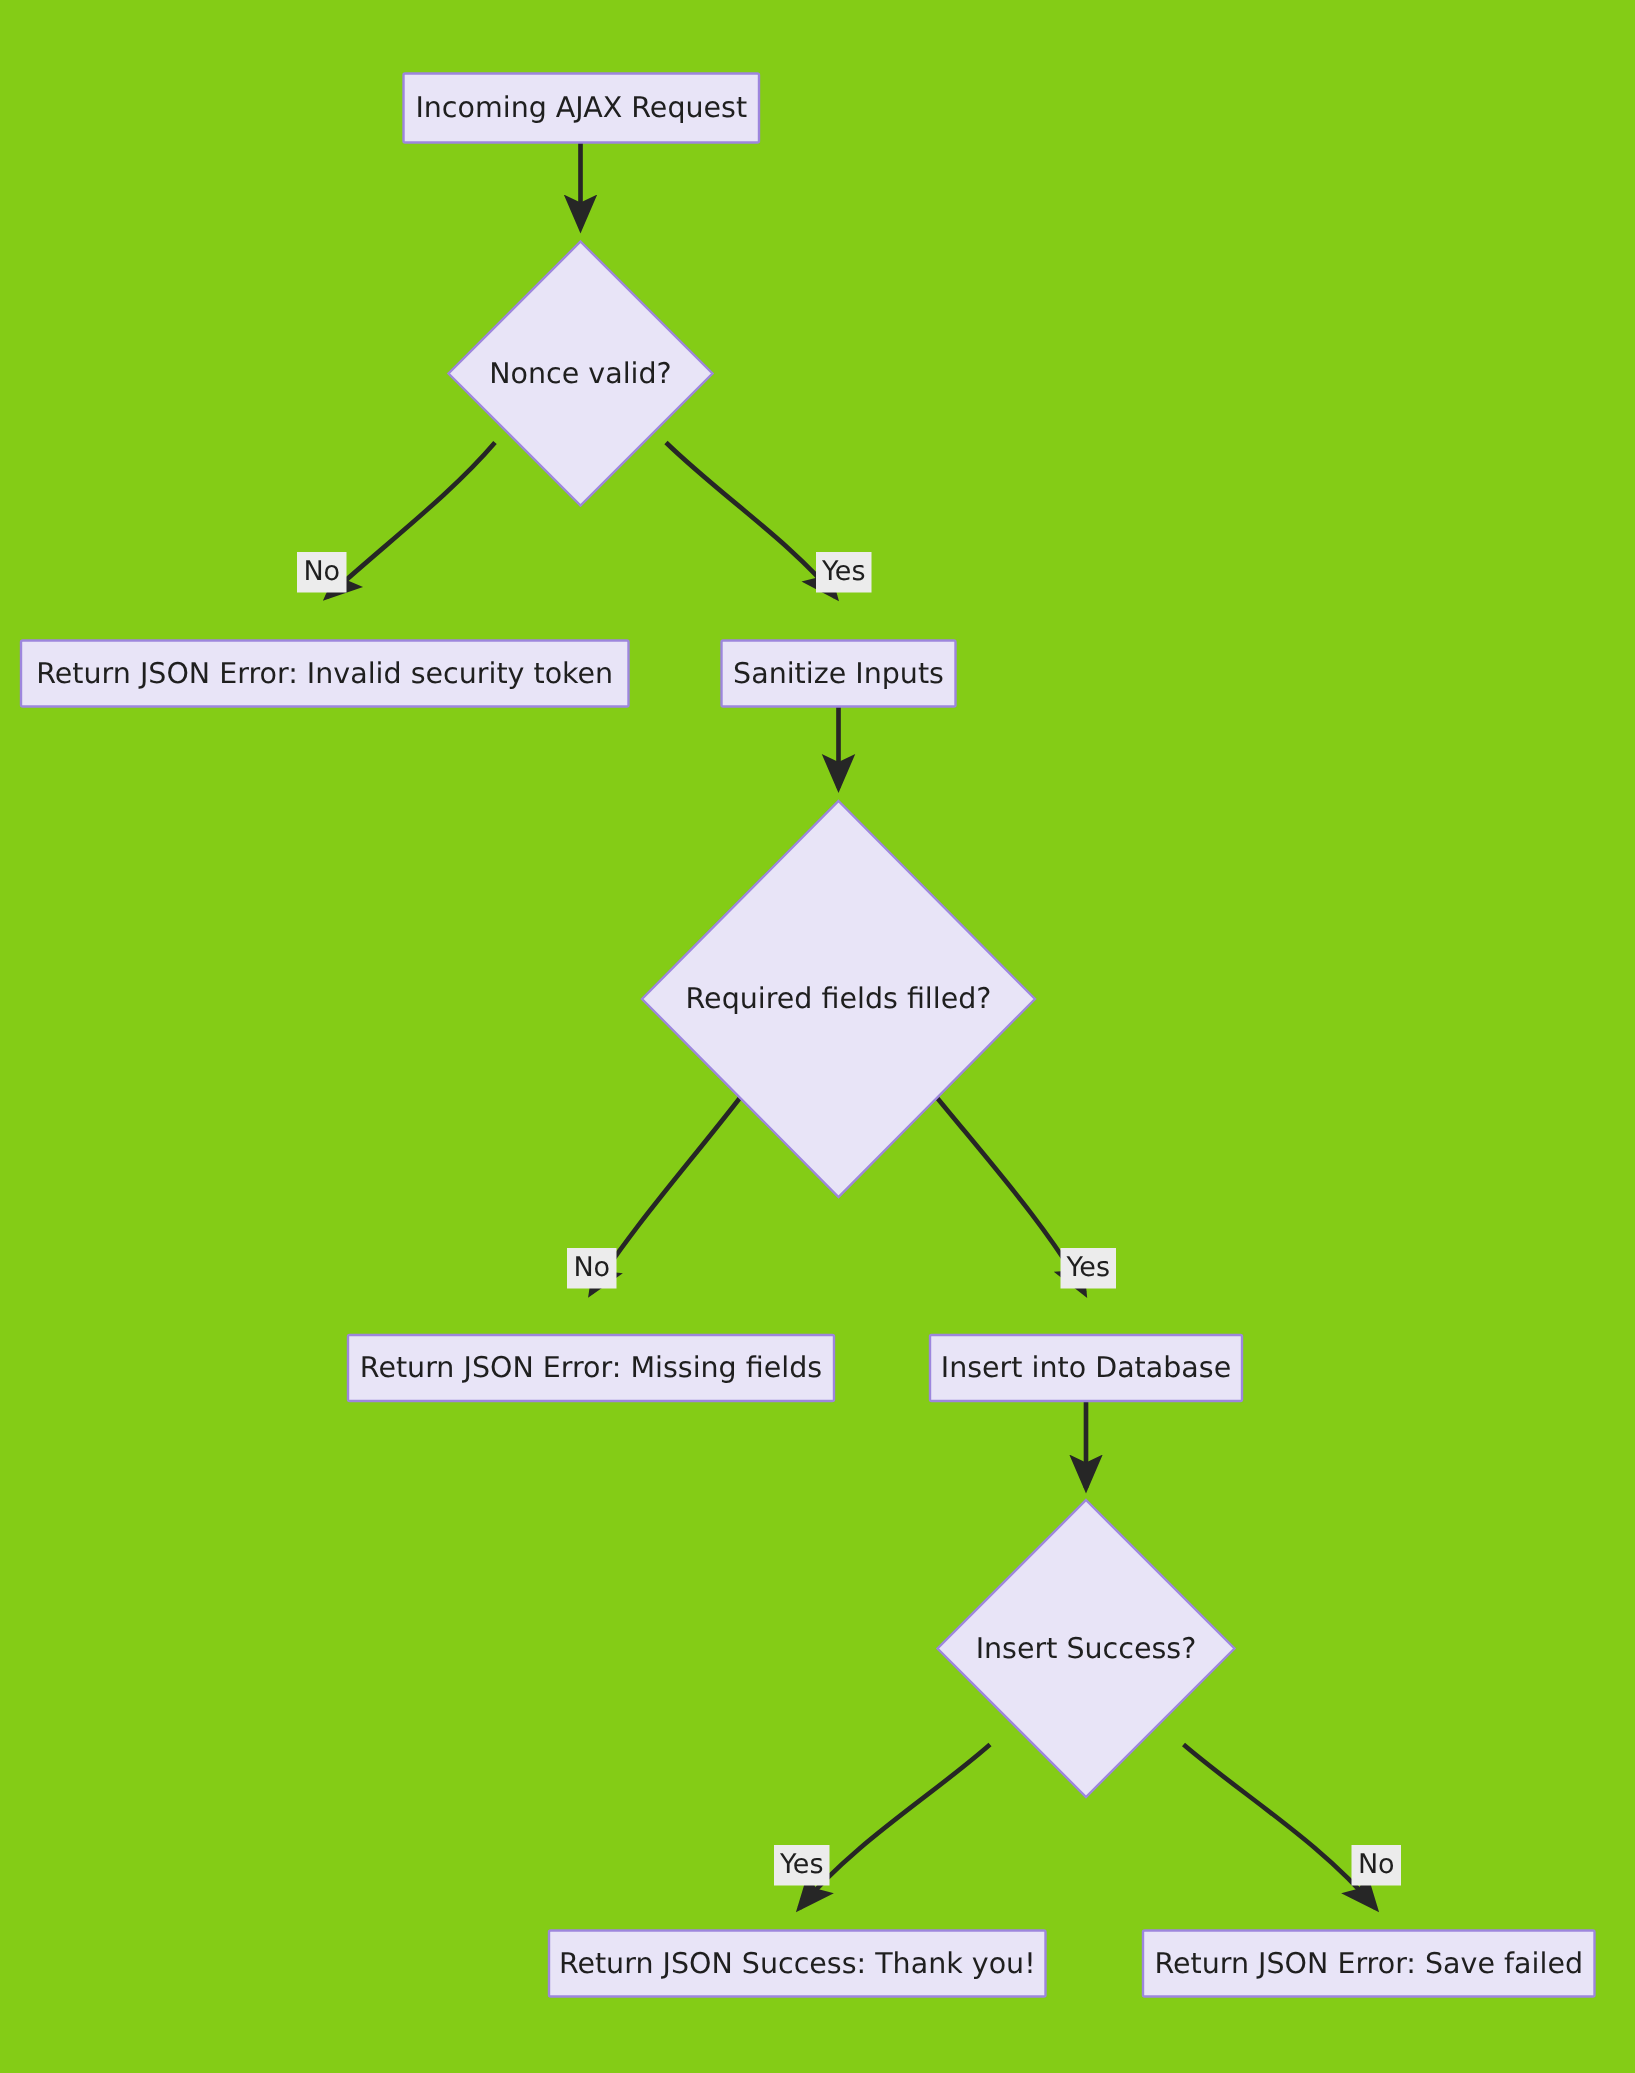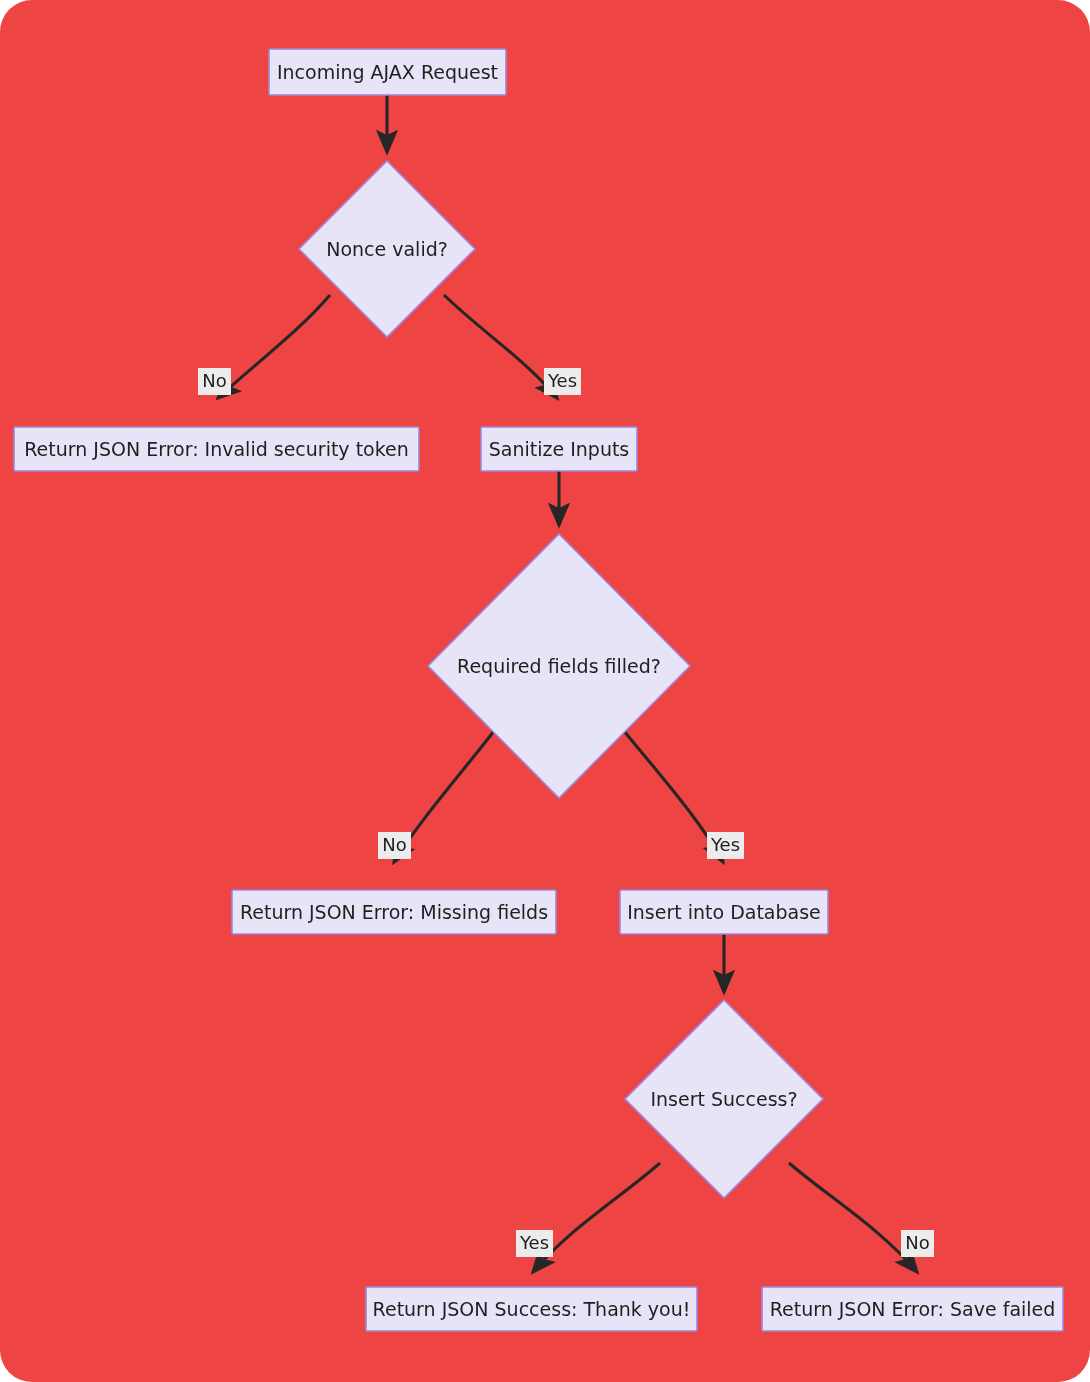--- a/index.html
+++ b/index.html
@@ -4,24 +4,23 @@
 <style>
   html, body {
     margin: 0;
     padding: 0;
     background: #ffffff;
   }
   #diagram-root {
     position: relative;
     width: 1090px;
     height: 1382px;
-    background: #ef4444;
+    background: #84cc16;
     font-family: "DejaVu Sans", sans-serif;
     overflow: hidden;
-    border-radius: 32px;
   }
   svg#flow-svg {
     position: absolute;
     left: 0;
     top: 0;
     width: 1090px;
     height: 1382px;
     display: block;
   }
   .node-rect {

